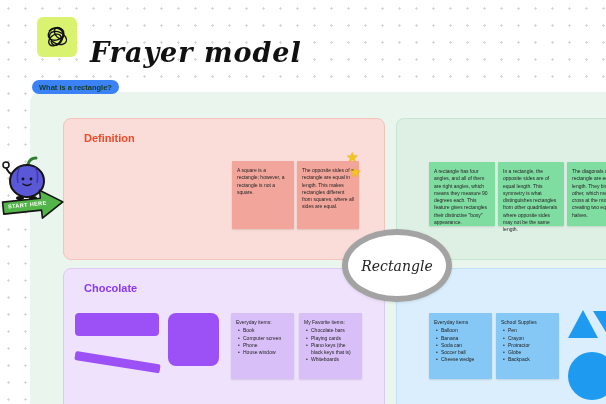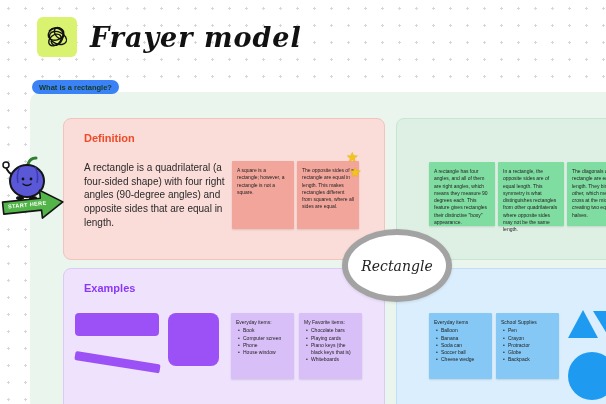--- a/index.html
+++ b/index.html
@@ -8,21 +8,21 @@
     font-family:"Liberation Sans",sans-serif;color:#1e1e1e;
     background:#ffffff;
     background-image:radial-gradient(#d7d7d7 1px,transparent 1.1px);
     background-size:17px 17px;
   }
   .abs{position:absolute;}
 
   
   .doodle-box{left:37px;top:17px;width:40px;height:40px;background:#d9f26f;border-radius:6px;
     display:flex;align-items:center;justify-content:center;}
-  .board-title{left:90px;top:22px;font-family:"DejaVu Serif",serif;font-style:italic;font-weight:700;
+  .board-title{left:90px;top:37px;font-family:"DejaVu Serif",serif;font-style:italic;font-weight:700;
     font-size:27px;letter-spacing:1px;color:#111;}
 
   
   .section{left:30px;top:92px;width:600px;height:330px;background:#e9f5ed;border-radius:10px;}
   .section-label{left:32px;top:80px;background:#3b82f6;color:#143a22;font-size:7.5px;font-weight:700;
     padding:2.5px 7px;border-radius:8px;z-index:3;}
 
   
   .panel{position:absolute;border-radius:8px;}
   .panel-definition{left:63px;top:118px;width:320px;height:140px;background:#fadcd8;border:1px solid #f3c3bc;}
@@ -98,35 +98,34 @@
     </g>
   </svg>
 </div>
 <div class="abs board-title">Frayer model</div>
 
 <div class="abs section-label">What is a rectangle?</div>
 <div class="abs section"></div>
 
 <div class="panel panel-definition">
   <div class="panel-title">Definition</div>
-  <div class="definition-text">A rectangle is a quadrilateral (a four-sided shape) with four right angles (90-degree angles) and opposite sides that are equal in length.</div>
   <div class="note note-pink pink-1">A square is a rectangle; however, a rectangle is not a square.</div>
   <div class="note note-pink pink-2">The opposite sides of a rectangle are equal in length. This makes rectangles different from squares, where all sides are equal.</div>
   <div class="star star-1">★</div>
   <div class="star star-2">★</div>
 </div>
 
 <div class="panel panel-characteristics">
   <div class="note note-green green-1">A rectangle has four angles, and all of them are right angles, which means they measure 90 degrees each. This feature gives rectangles their distinctive "boxy" appearance.</div>
   <div class="note note-green green-2">In a rectangle, the opposite sides are of equal length. This symmetry is what distinguishes rectangles from other quadrilaterals where opposite sides may not be the same length.</div>
   <div class="note note-green green-3">The diagonals of a rectangle are equal in length. They bisect each other, which means they cross at the midpoint, creating two equal halves.</div>
 </div>
 
 <div class="panel panel-examples">
-  <div class="panel-title">Examples</div>
+  <div class="panel-title">Chocolate</div>
   <div class="shape-purple rect-wide"></div>
   <div class="shape-purple rect-tilted"></div>
   <div class="shape-purple rect-square"></div>
   <div class="note note-purple purple-1">
     <p class="note-title">Everyday items:</p>
     <ul>
         <li>Book</li>
         <li>Computer screen</li>
         <li>Phone</li>
         <li>House window</li>

